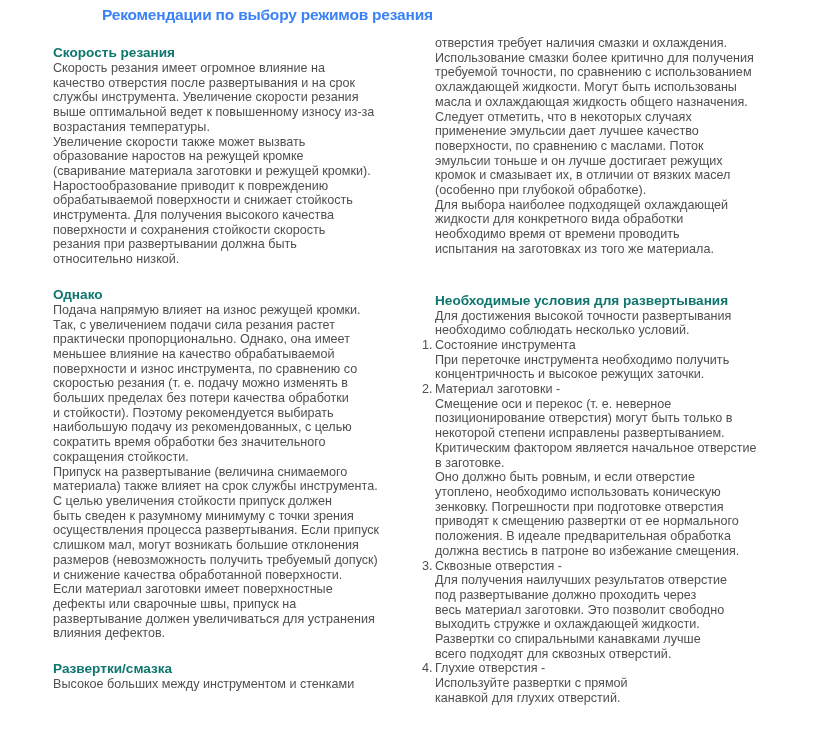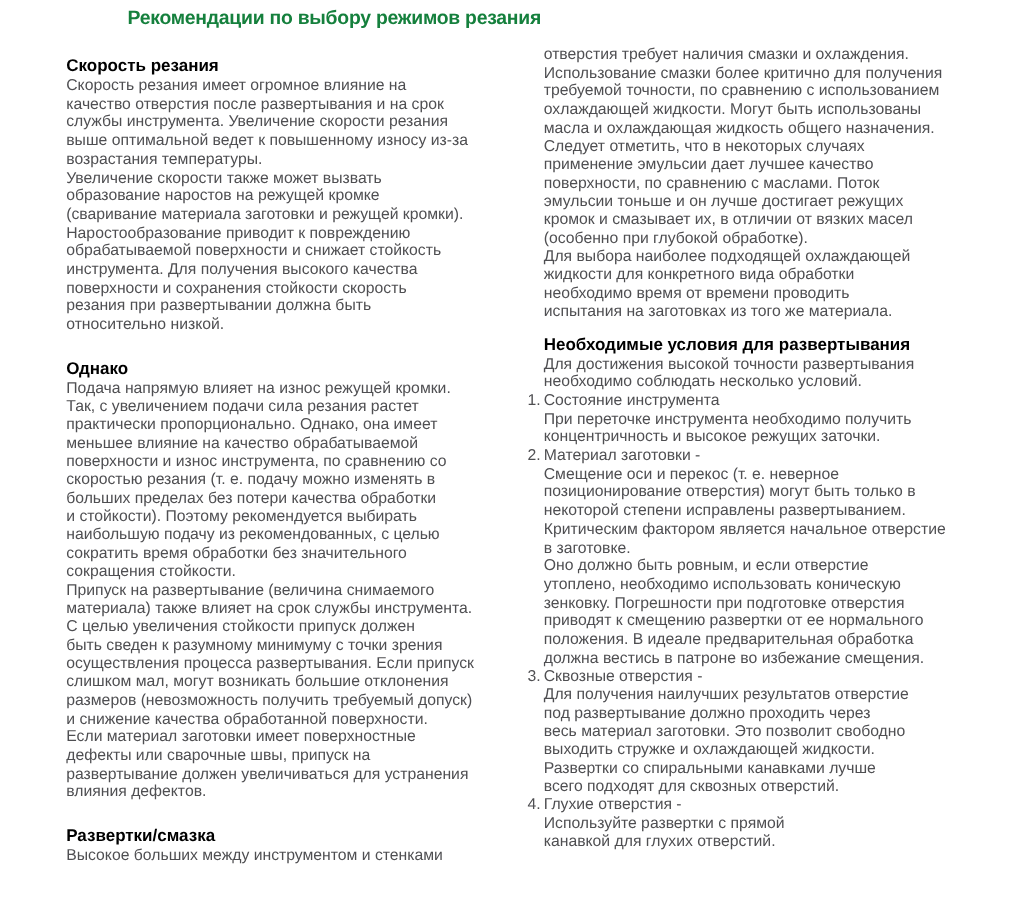--- a/index.html
+++ b/index.html
@@ -12,41 +12,41 @@
     color: #4f4f52;
     overflow: hidden;
   }
   .doc-title {
     position: absolute;
     left: 102px;
     top: 6px;
     font-size: 15.5px;
     font-weight: bold;
     letter-spacing: -0.2px;
-    color: #15803d;
+    color: #3b82f6;
     white-space: nowrap;
   }
   .col {
     position: absolute;
     top: 45px;
     width: 376px;
     font-size: 12.6px;
     line-height: 14.7px;
   }
   .col-left  { left: 53px;  }
   .col-right { left: 435px; top: 36px; }
   .sec-heading {
     font-size: 13.6px;
     font-weight: bold;
-    color: #000000;
+    color: #0f766e;
     margin: 20px 0 1px 0;
     line-height: 15px;
   }
   .sec-heading.first { margin-top: 0; }
-  .sec-heading.big-gap { margin-top: 11px; }
+  .sec-heading.big-gap { margin-top: 36px; }
   .para {
     margin: 0;
     white-space: pre-line;
   }
   .num-item {
     display: flex;
     margin-left: -13px;
   }
   .num-item .num {
     flex: 0 0 13px;

